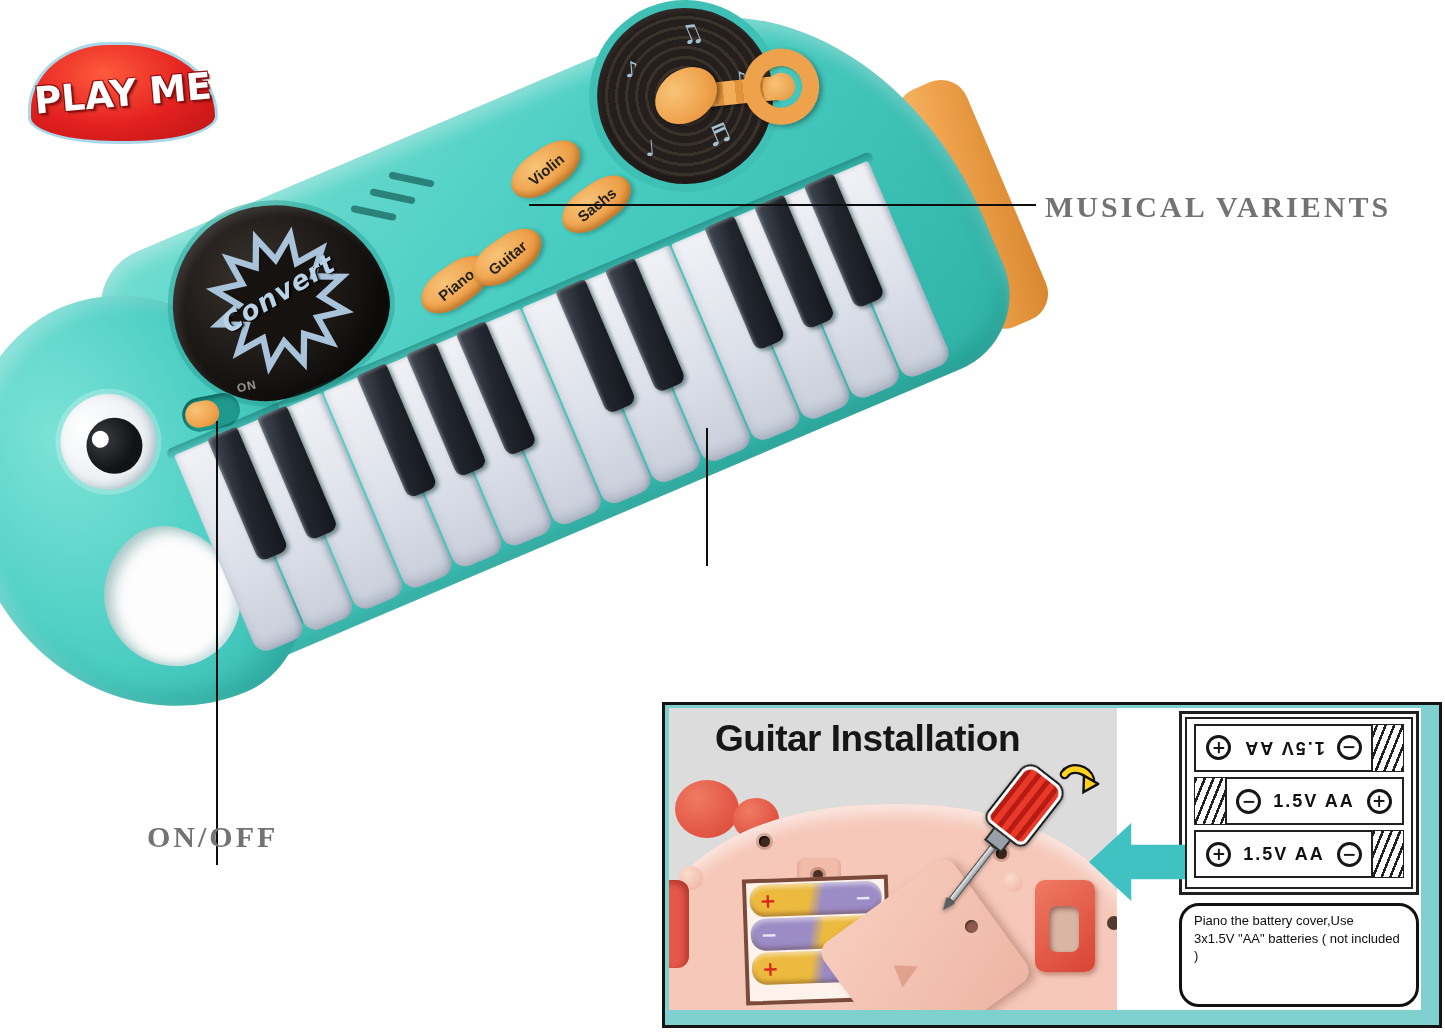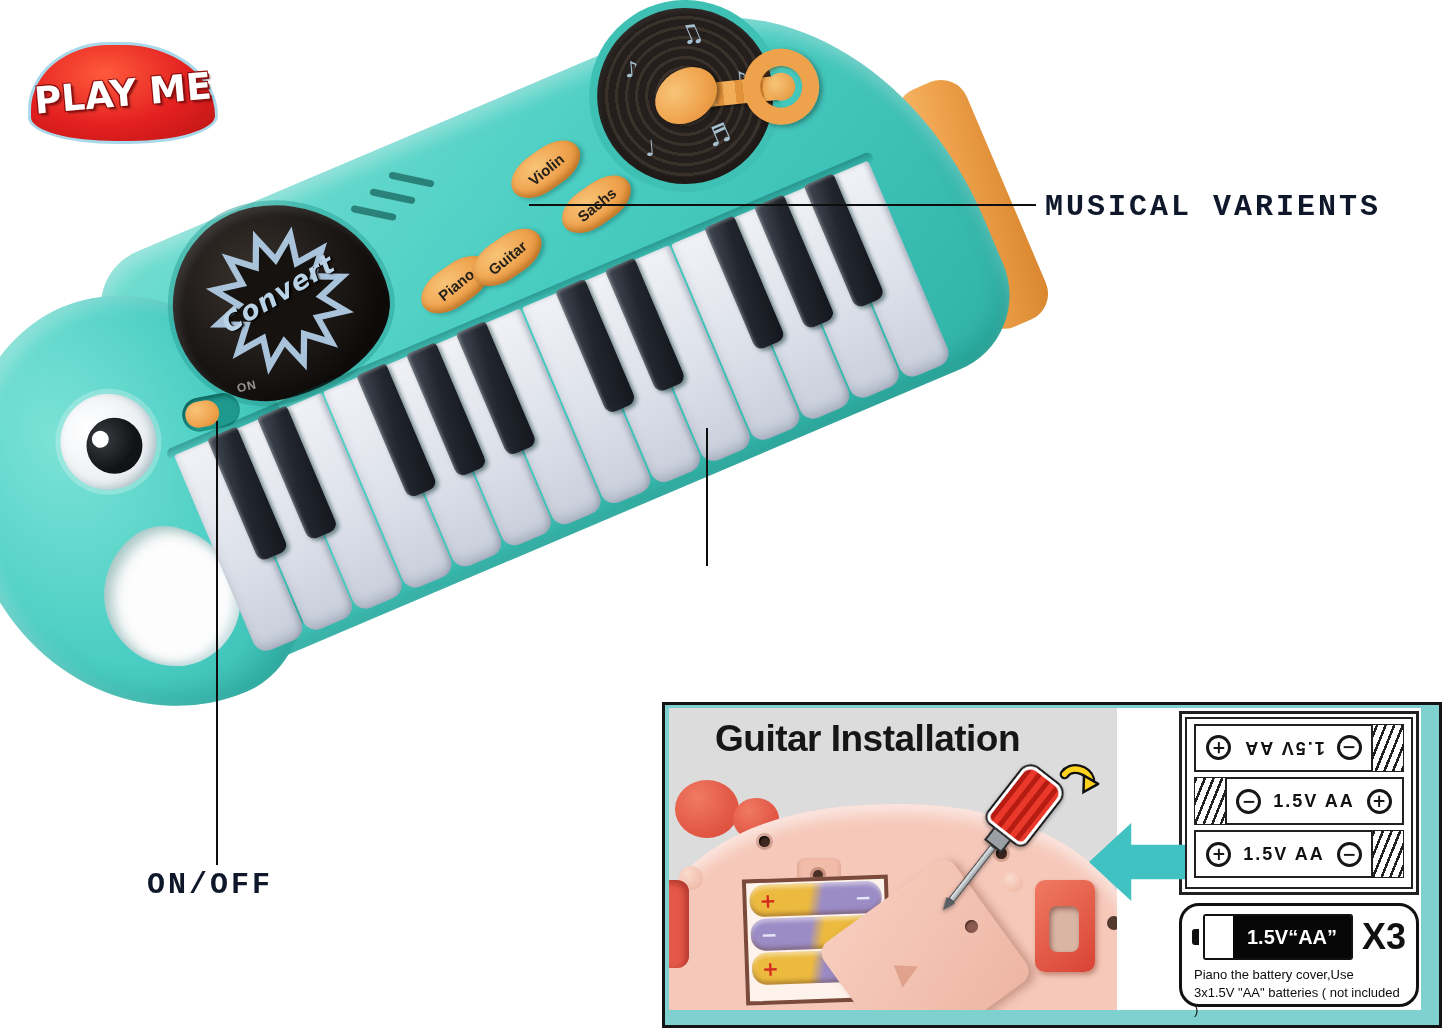--- a/index.html
+++ b/index.html
@@ -10,29 +10,29 @@
   .logo{position:absolute;left:28px;top:42px;width:184px;height:96px;
         background:radial-gradient(ellipse at 40% 30%,#ff5a3c,#e32020 55%,#bb1414);
         border:3px solid #a9d8ea;
         border-radius:46% 54% 50% 50% / 72% 78% 30% 28%;
         display:flex;align-items:center;justify-content:center;z-index:30;}
   .logo span{color:#fff;font-weight:bold;font-size:37px;letter-spacing:0px;
         transform:rotate(-5deg);font-family:"DejaVu Sans",sans-serif;
         text-shadow:2px 2px 0 #8f0f0f,-1px -1px 0 #8f0f0f,1px -1px 0 #8f0f0f,-1px 1px 0 #8f0f0f,3px 3px 2px rgba(0,0,0,.3);}
 
   
-  .ann{position:absolute;color:#0f172a;font-family:Liberation Mono, monospace;
+  .ann{position:absolute;color:#737373;font-family:Liberation Serif, serif;
        font-weight:bold;font-size:30px;letter-spacing:3px;z-index:40;white-space:nowrap;}
   .ln{position:absolute;background:#0e0e0e;z-index:40;}
   .ln-variants{left:529px;top:204px;width:507px;height:2px;}
   .lbl-variants{left:1045px;top:190px;}
   .ln-nodes{left:706px;top:428px;width:2px;height:138px;}
   .lbl-nodes{left:588px;top:577px;}
   .ln-onoff{left:216px;top:421px;width:2px;height:444px;}
-  .lbl-onoff{left:147px;top:868px;}
+  .lbl-onoff{left:147px;top:820px;}
 
   
   .piano-wrap{position:absolute;left:-140px;top:330px;width:1120px;height:500px;
               transform:rotate(-23deg);transform-origin:0 0;z-index:10;}
   .orange-cap{position:absolute;left:1036px;top:190px;width:74px;height:258px;
               background:linear-gradient(100deg,#f6bb6d,#efa24c 40%,#d8862e);border-radius:28px;}
   .p-body{position:absolute;left:226px;top:36px;width:852px;height:430px;
           background:linear-gradient(150deg,#74ded2 0%,#49cdc2 45%,#2fb2a6 100%);
           border-radius:60px 230px 80px 30px / 60px 300px 80px 30px;
           box-shadow:inset 0 10px 18px rgba(255,255,255,.35), inset 0 -14px 22px rgba(0,90,85,.25);}
@@ -365,28 +365,20 @@
         <div class="bat-row spring-r">
           <div class="spring"></div>
           <span class="sign">+</span>
           <span class="blabel">1.5V AA</span>
           <span class="sign">−</span>
         </div>
       </div>
     </div>
 
     <div class="info-box">
-      <div class="info-top">
-        <div class="bat-nub"></div>
-        <div class="bat-shell">
-          <div class="bat-tip"></div>
-          <div class="bat-black">1.5V“AA”</div>
-        </div>
-        <div class="x3">X3</div>
-      </div>
       <div class="info-note">
         <div>Piano the battery cover,Use</div>
         <div>3x1.5V "AA" batteries ( not included )</div>
       </div>
     </div>
   </div>
 
 </div>
 
 </body></html>

